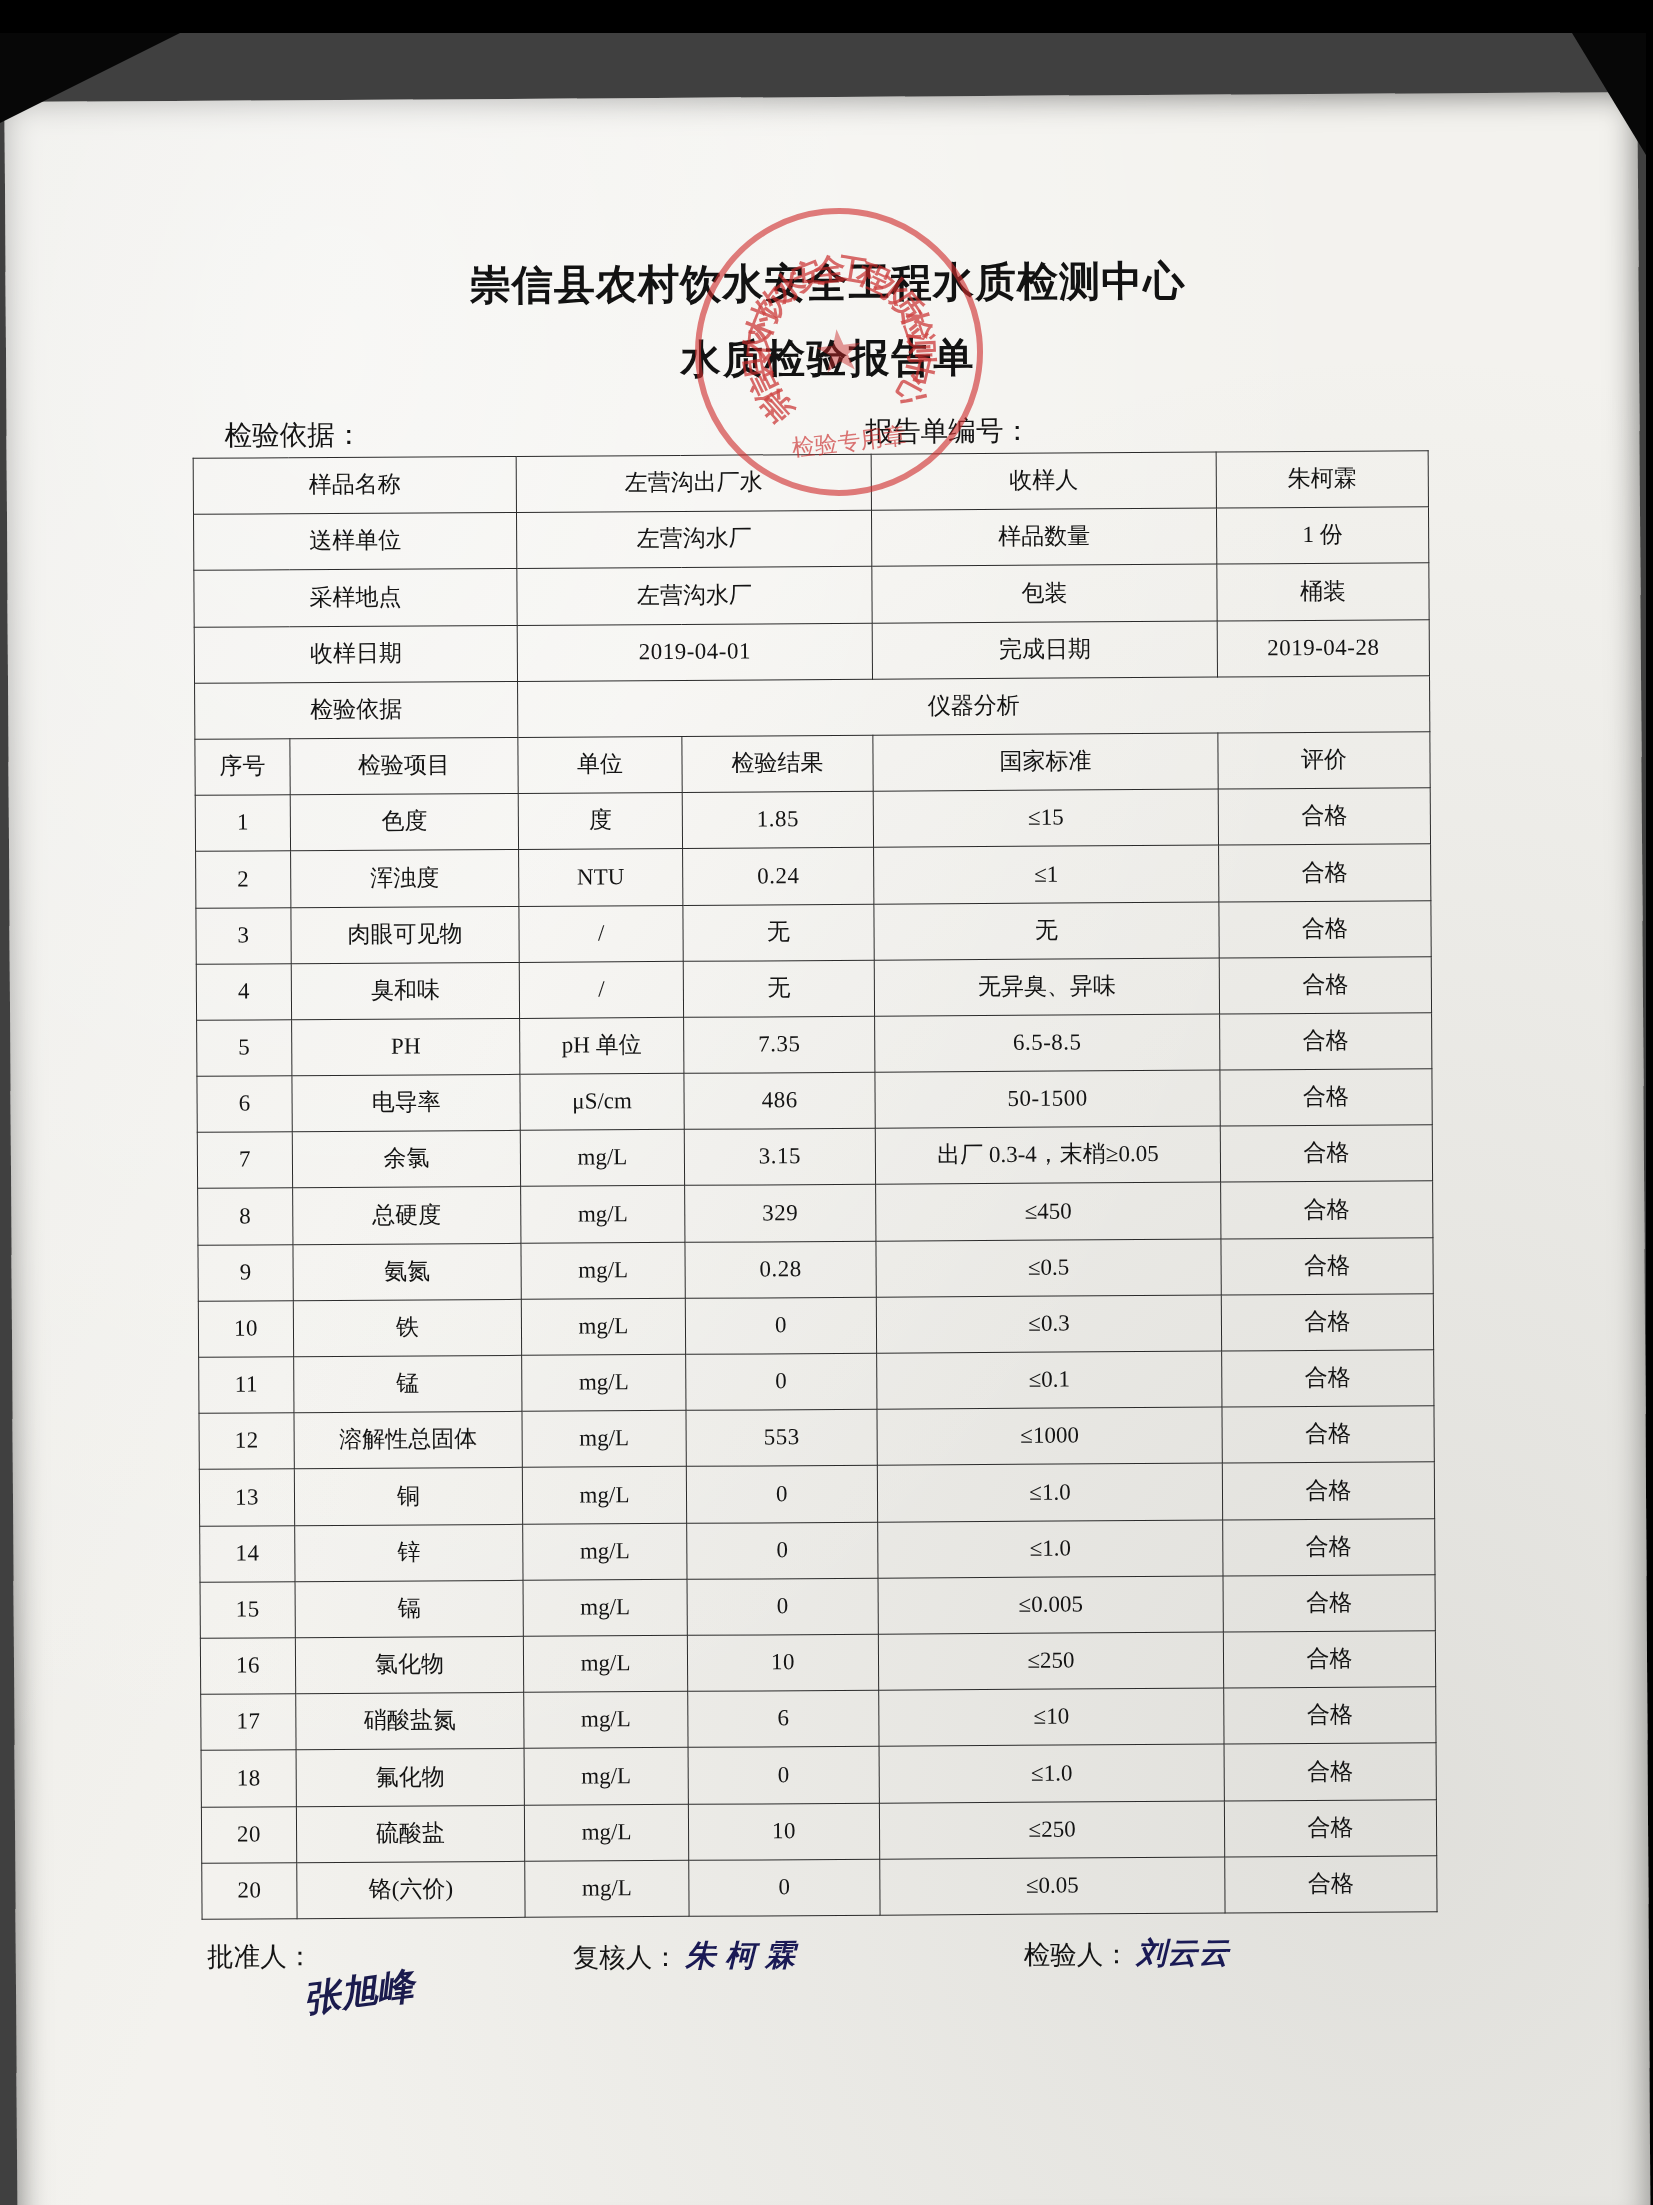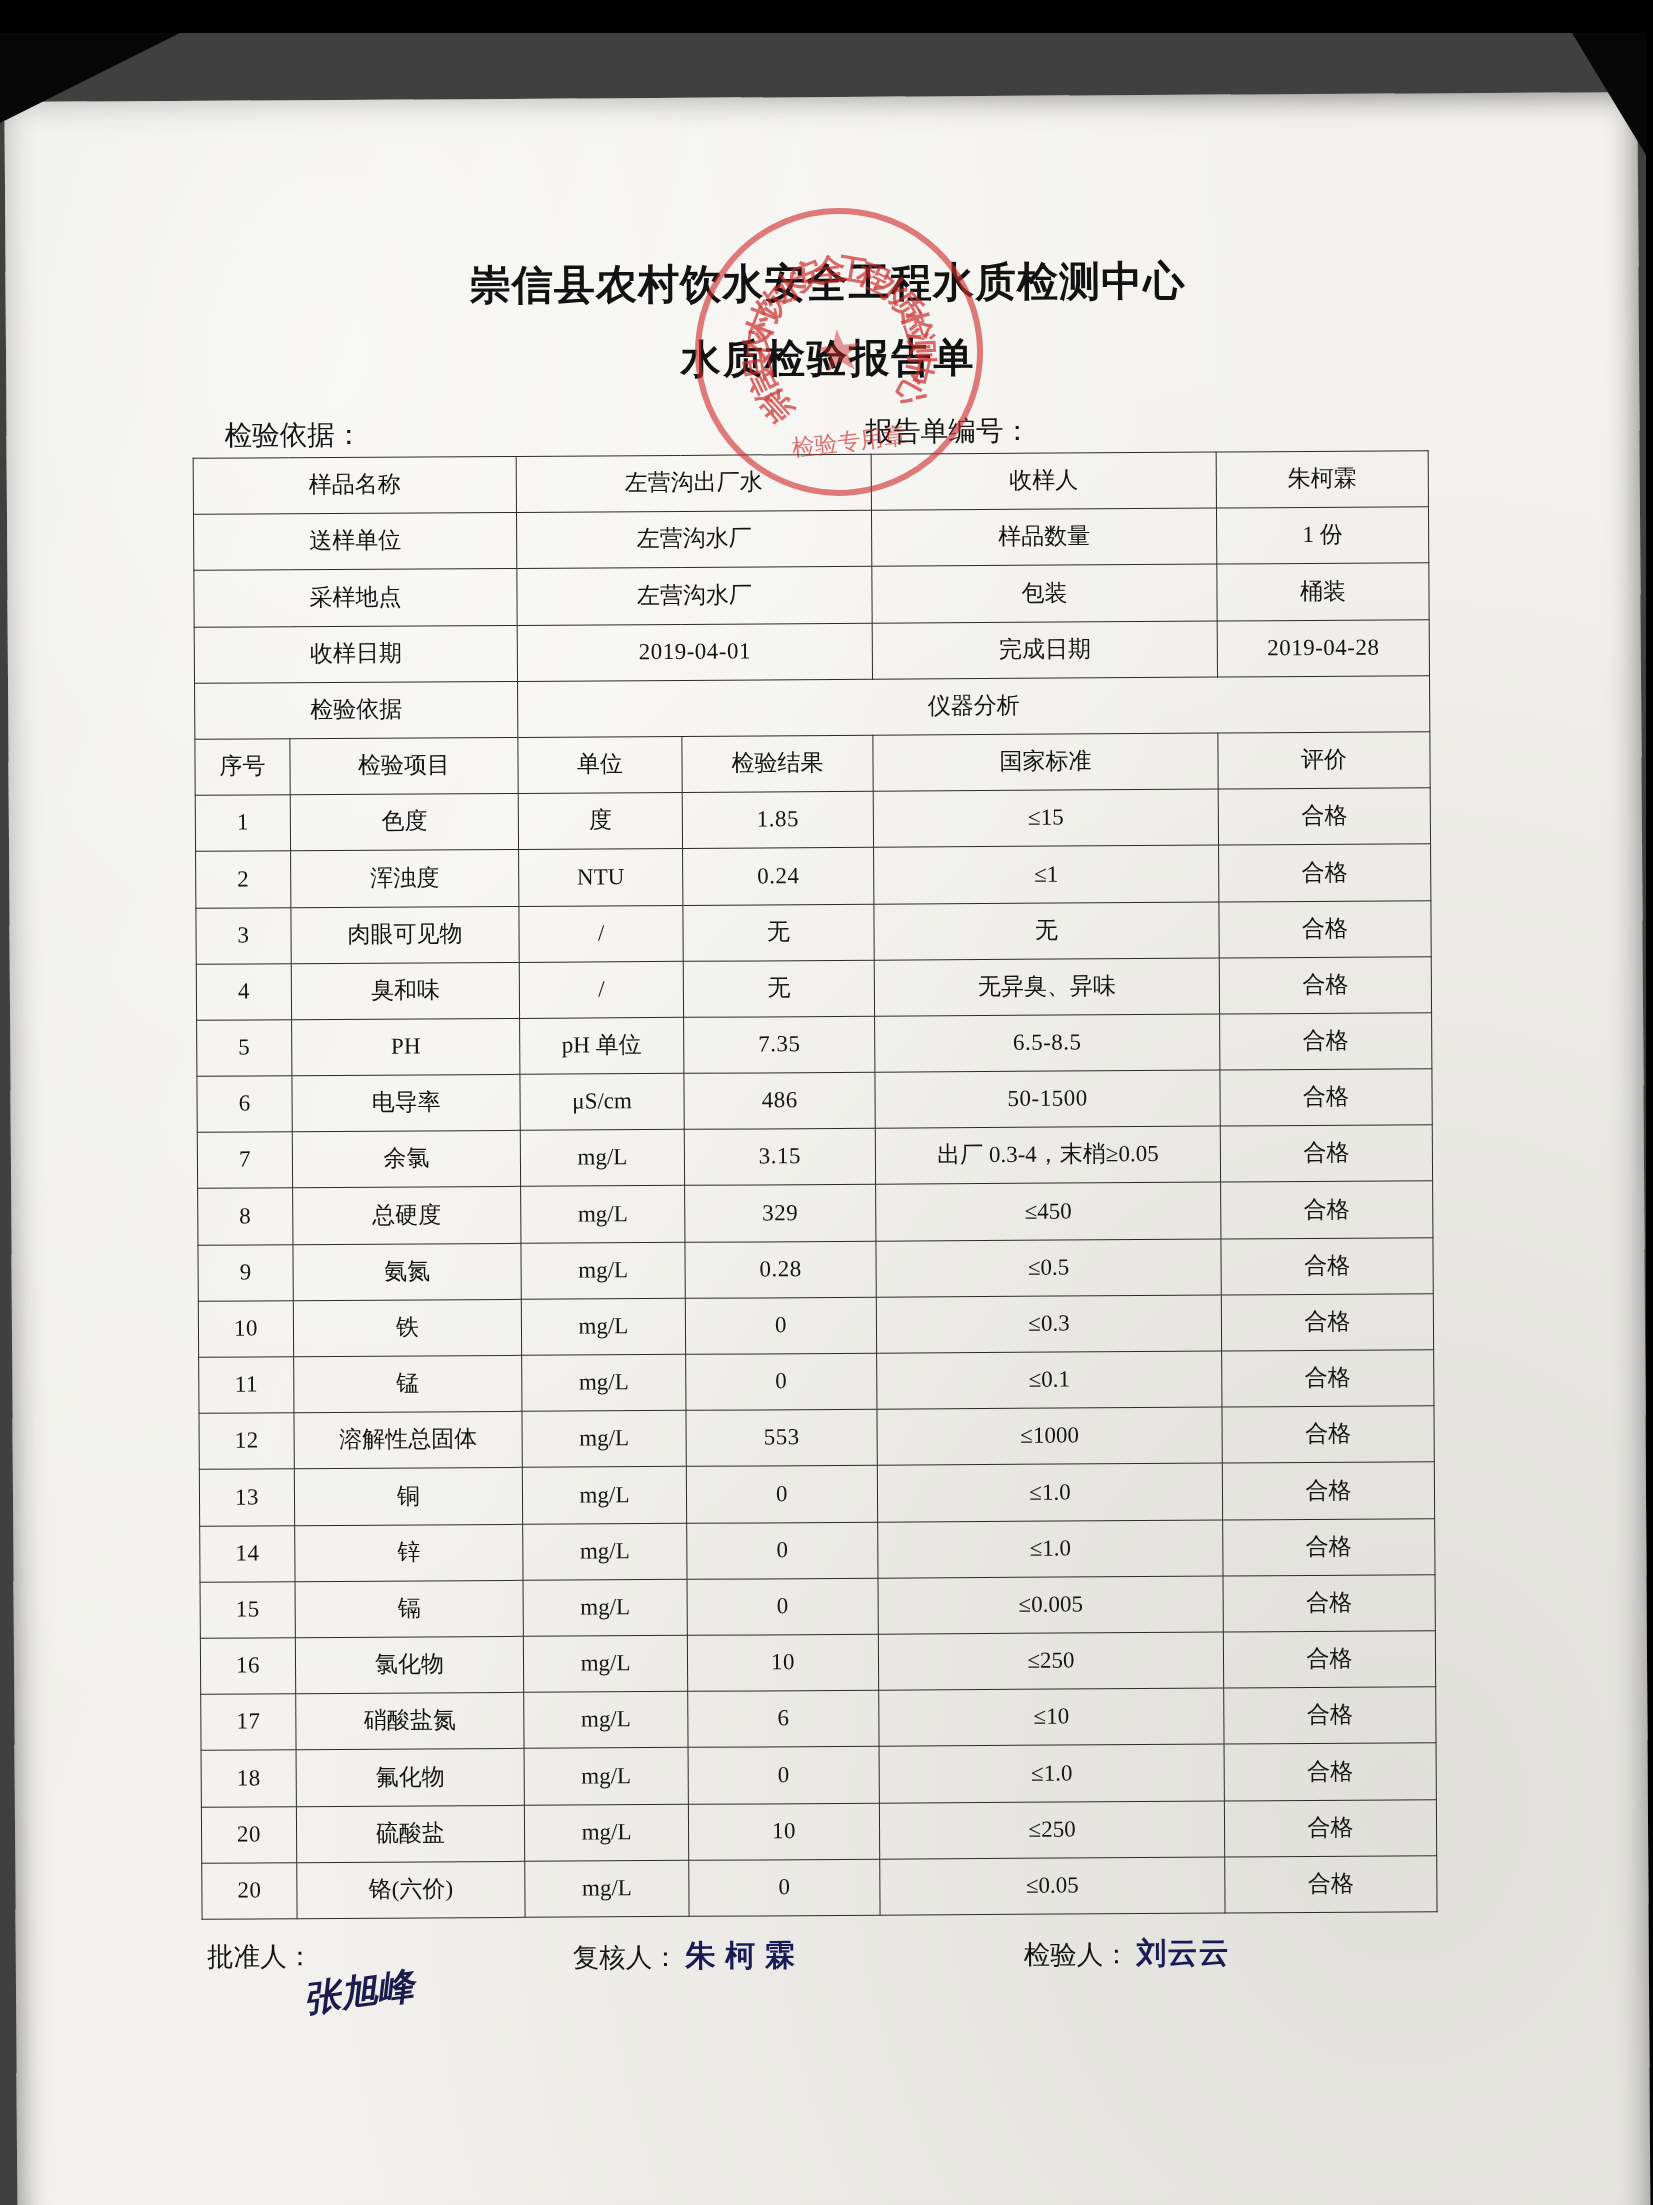--- a/index.html
+++ b/index.html
@@ -123,20 +123,21 @@
     color: #141414;
   }
   #footer .f { position: absolute; top: 5.3px; white-space: nowrap; }
   #f1 { left: 5.3px; font-family: Liberation Mono, monospace; }
   #f2 { left: 371px; }
   #f3 { left: 822px; }
   .sig {
     font-family: "Liberation Serif", serif;
     color: #1a1a55;
     font-size: 30px;
+    font-style: italic;
     font-weight: 700;
     letter-spacing: 1.1px;
   }
   .sig-blue { color: #22224e; }
   #sig-approve {
     position: absolute;
     left: 101px;
     top: 35px;
     transform: rotate(-7deg);
     font-size: 37px;

